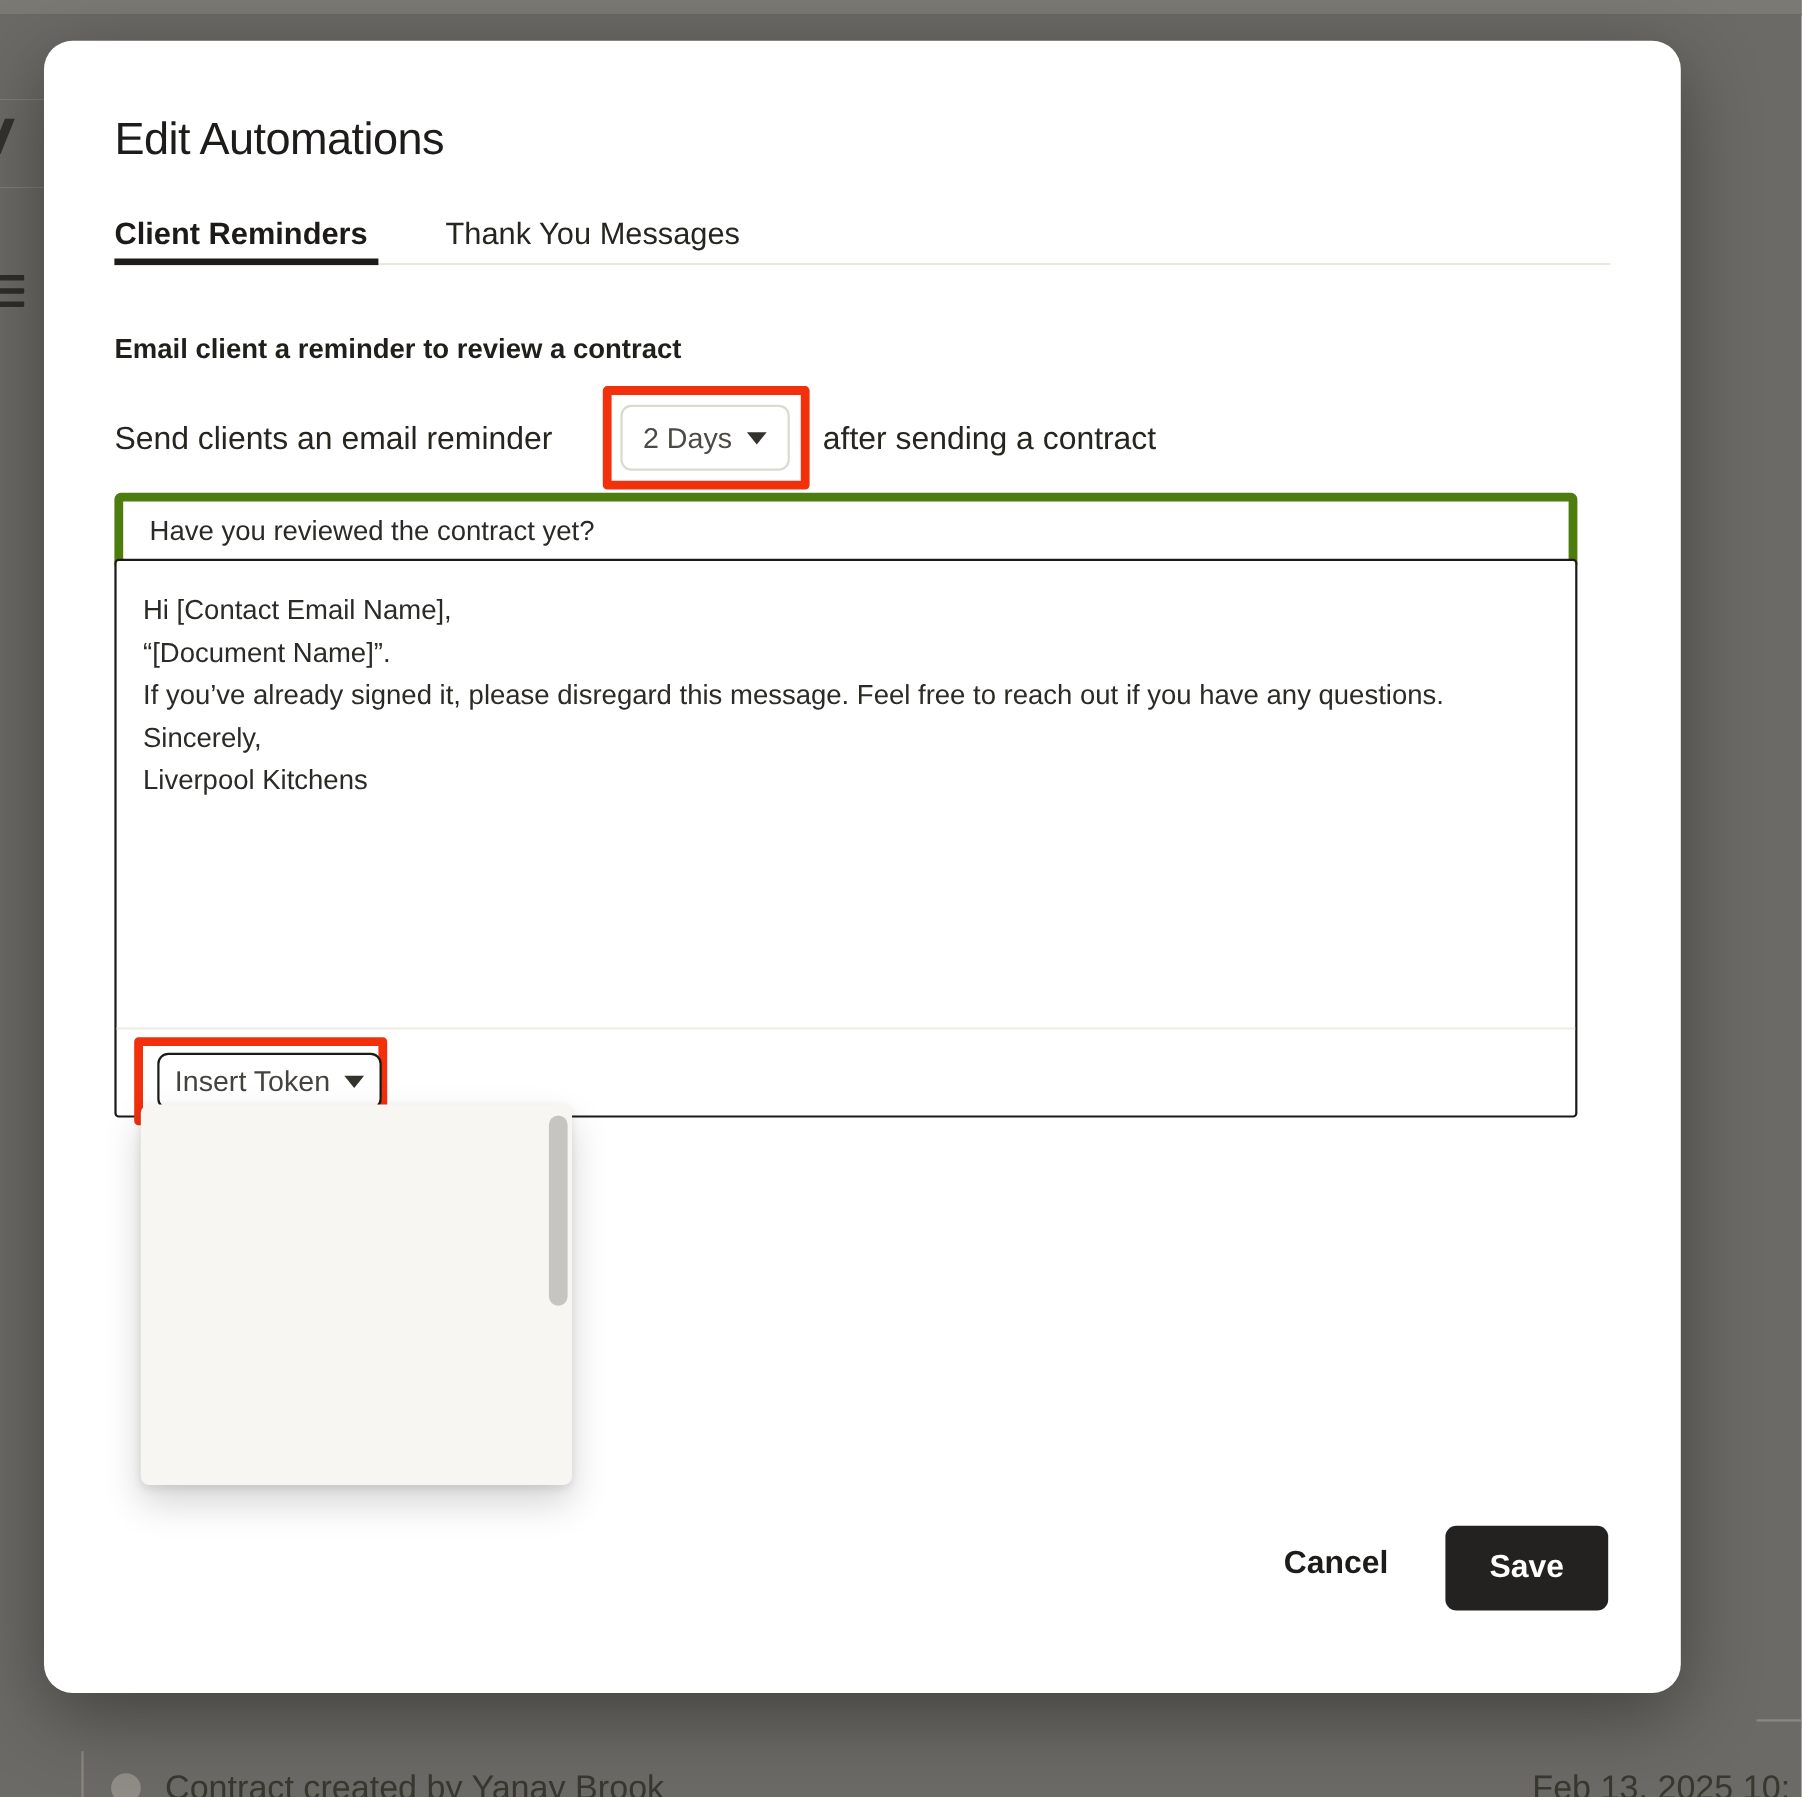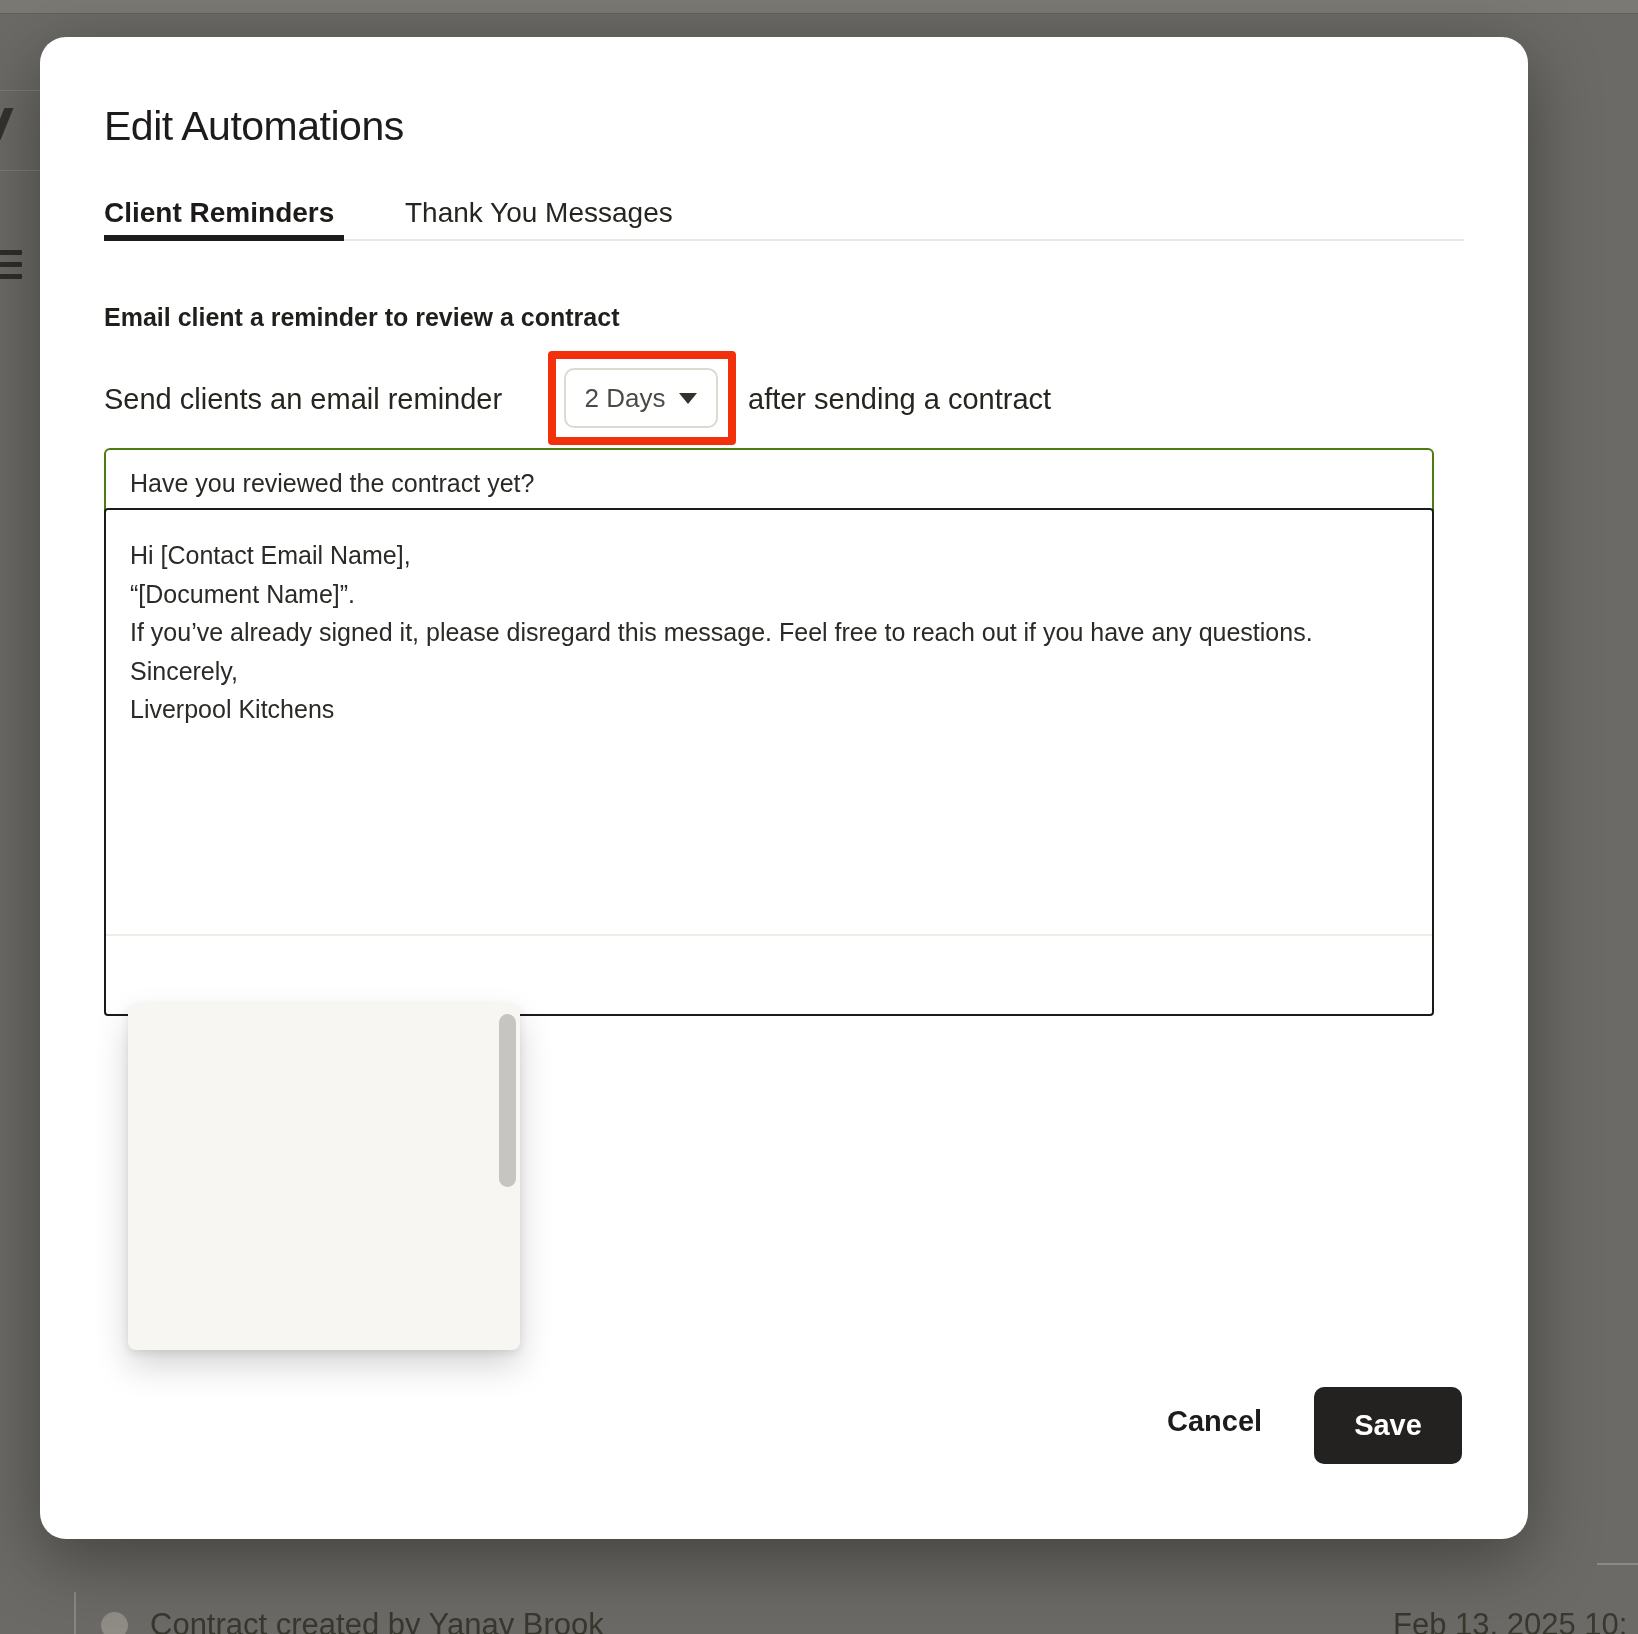--- a/index.html
+++ b/index.html
@@ -42,21 +42,21 @@
   .delay-select{
     position:absolute;left:8px;top:9px;width:154px;height:60px;
     border:2px solid #DCD9D0;border-radius:10px;background:#fff;
     display:flex;align-items:center;justify-content:center;gap:14px;cursor:pointer;
   }
   .delay-select .lbl{font-size:26px;color:#4C4A44;}
   .caret{width:0;height:0;border-left:9px solid transparent;border-right:9px solid transparent;border-top:11px solid #34322C;}
 
   .subject-box{
     position:absolute;left:64px;top:411px;width:1330px;height:71px;
-    border:2px solid #4d7c0f;border-radius:6px;background:#fff;
+    border:8px solid #4d7c0f;border-radius:6px;background:#fff;
   }
   .subject-box input{
     width:100%;height:100%;border:none;outline:none;background:transparent;
     font-family:"Liberation Sans", sans-serif;font-size:25px;color:#2B2A26;padding:0 0 0 24px;
   }
 
   .body-box{
     position:absolute;left:64px;top:471px;width:1330px;height:508px;
     border:2.5px solid #1B1A17;border-radius:4px;background:#fff;
   }
@@ -136,20 +136,26 @@
 
     <div class="body-box">
       <div class="body-text">
         <div>Hi [Contact Email Name],</div>
         <div>“[Document Name]”.</div>
         <div>If you’ve already signed it, please disregard this message. Feel free to reach out if you have any questions.</div>
         <div>Sincerely,</div>
         <div>Liverpool Kitchens</div>
       </div>
       <div class="body-divider"></div>
+      <div class="hl-token">
+        <div class="token-btn">
+          <span class="lbl">Insert Token</span>
+          <span class="caret"></span>
+        </div>
+      </div>
     </div>
 
     <div class="token-menu">
       <div class="token-scrollbar"></div>
     </div>
 
     <div class="btn-cancel">Cancel</div>
     <div class="btn-save">Save</div>
 
   </div>

